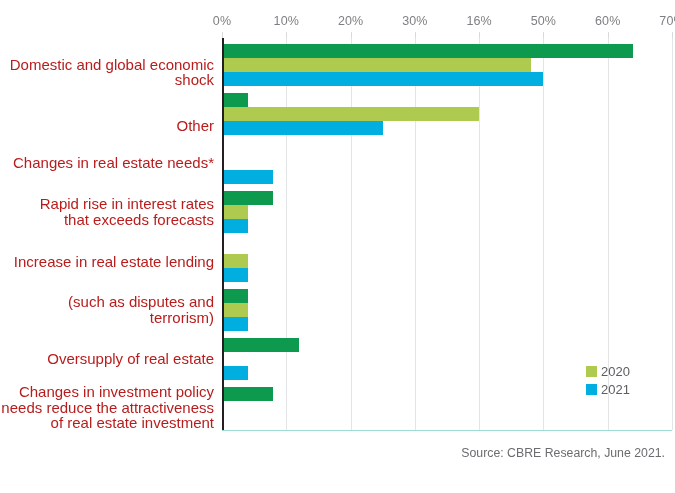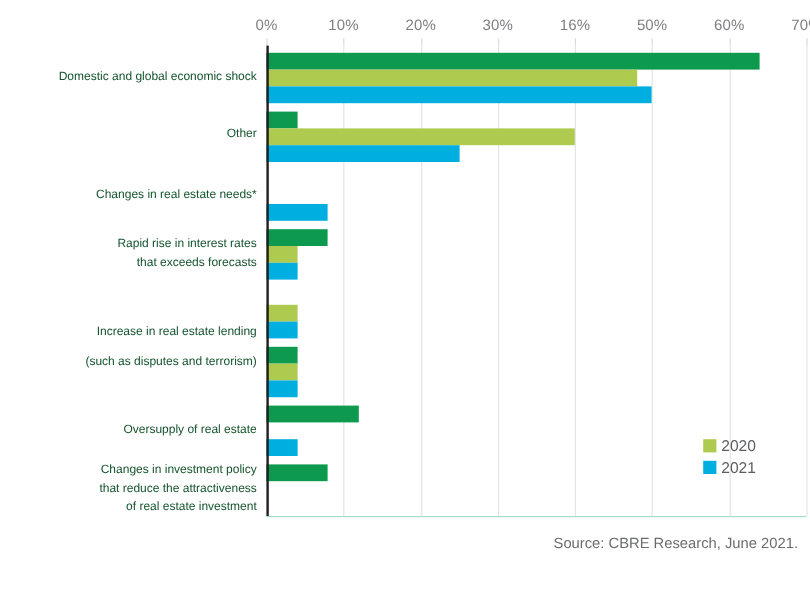--- a/index.html
+++ b/index.html
@@ -96,23 +96,23 @@
     left: 0;
     top: 38px;
     width: 214px;
     height: 392px;
   }
   .cat-label {
     position: absolute;
     right: 0;
     width: 214px;
     text-align: right;
-    font-size: 10px;
+    font-size: 15px;
     line-height: 15.5px;
-    color: #14532d;
+    color: #b91c1c;
   }
 
   
   .legend {
     position: absolute;
     left: 586px;
     top: 362px;
     width: 80px;
   }
   .legend-row {
@@ -159,42 +159,42 @@
       <div class="axis-tick-label" style="left: 479.143px;">16%</div>
       <div class="axis-tick-label" style="left: 543.429px;">50%</div>
       <div class="axis-tick-label" style="left: 607.714px;">60%</div>
       <div class="axis-tick-label" style="left: 672px;">70%</div>
     </div>
 
   <div class="cat-labels">
       <div class="cat-label" style="top: 18.75px;">
         <div>Domestic and global economic shock</div>
       </div>
-      <div class="cat-label" style="top: 66px; text-align: right;">
+      <div class="cat-label" style="top: 80px; text-align: right;">
         <div>Other</div>
       </div>
       <div class="cat-label" style="top: 116.75px;">
         <div>Changes in real estate needs*</div>
       </div>
       <div class="cat-label" style="top: 158px;">
         <div>Rapid rise in interest rates</div>
         <div>that exceeds forecasts</div>
       </div>
-      <div class="cat-label" style="top: 231px; margin-left: 48px;">
+      <div class="cat-label" style="top: 216px; margin-left: 48px;">
         <div>Increase in real estate lending</div>
       </div>
       <div class="cat-label" style="top: 256px;">
         <div>(such as disputes and terrorism)</div>
       </div>
       <div class="cat-label" style="top: 312.75px; padding-left: 40px;">
         <div>Oversupply of real estate</div>
       </div>
       <div class="cat-label" style="top: 346.25px;">
         <div>Changes in investment policy</div>
-        <div>that reduce the attractiveness</div>
+        <div>needs reduce the attractiveness</div>
         <div>of real estate investment</div>
       </div>
     </div>
 
   <div class="plot">
     <div class="gridlines-layer">
         <div class="tick-mark" style="left: 0px;"></div>
         <div class="gridline" style="left: 64.2857px;"></div>
         <div class="tick-mark" style="left: 64.2857px;"></div>
         <div class="gridline" style="left: 128.571px;"></div>

